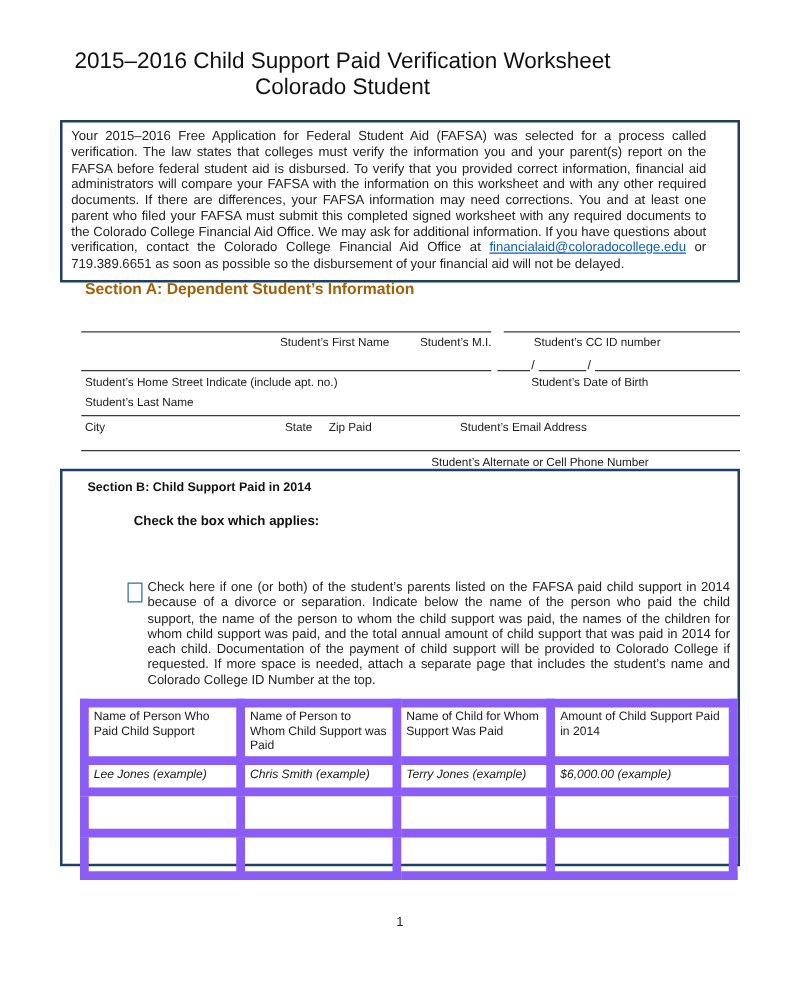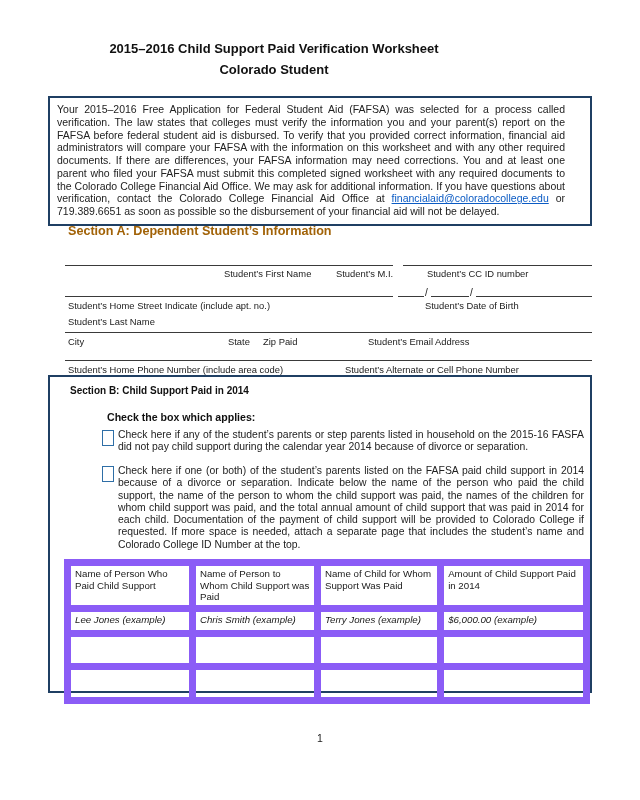--- a/index.html
+++ b/index.html
@@ -2,21 +2,21 @@
 <html><head>
 <meta charset="utf-8">
 <style>
   html,body { margin:0; padding:0; background:#e8e8e8; }
   .page {
     position:relative; width:640px; height:800px; margin:0 auto;
     background:#ffffff; font-family:"Liberation Sans", sans-serif;
     color:#1c1c1c; overflow:hidden; box-shadow:0 0 0 1px #d7d7d7;
   }
   .title { position:absolute; top:38px; left:0; width:548px; text-align:center;
-    font-size:13px; line-height:21px; font-weight:700; color:#111; }
+    font-size:18px; line-height:21px; font-weight:400; color:#111; }
   .intro-box {
     position:absolute; left:48px; top:96px; width:544px; box-sizing:border-box;
     border:2px solid #1f3f63; padding:5px 25px 6px 7px;
     font-size:10.5px; line-height:12.75px; text-align:justify; color:#222;
   }
   .intro-box a { color:#0b5bc4; text-decoration:underline; cursor:pointer; }
   .sec-a-heading { position:absolute; left:68px; top:224px; font-size:12.6px; font-weight:bold; color:#a16207; }
   .fline { position:absolute; height:0; border-top:1px solid #3a3a3a; }
   .flabel { position:absolute; font-size:9.4px; color:#1a1a1a; white-space:nowrap; }
   .slash { position:absolute; font-size:10px; color:#1a1a1a; }
@@ -75,31 +75,26 @@
   <div class="flabel" style="left:68px; top:300px;">Student’s Home Street Indicate (include apt. no.)</div>
   <div class="flabel" style="left:425px; top:300px;">Student’s Date of Birth</div>
 
   <div class="fline" style="left:65px; top:332px; width:527px;"></div>
   <div class="flabel" style="left:68px; top:336px;">City</div>
   <div class="flabel" style="left:228px; top:336px;">State</div>
   <div class="flabel" style="left:263px; top:336px;">Zip Paid</div>
   <div class="flabel" style="left:368px; top:336px;">Student’s Email Address</div>
 
   <div class="fline" style="left:65px; top:360px; width:527px;"></div>
-  <div class="flabel" style="left:68px; top:364px;">Student’s Home Phone Number (include area code)</div>
   <div class="flabel" style="left:345px; top:364px;">Student’s Alternate or Cell Phone Number</div>
 
   <div class="sec-b-box">
     <div class="sec-b-heading">Section B: Child Support Paid in 2014</div>
     <div class="sec-b-instruction">Check the box which applies:</div>
 
-    <div class="cb-row cb-row-1">
-      <div class="checkbox"></div>
-      <div class="cb-text">Check here if any of the student’s parents or step parents listed in household on the 2015-16 FASFA did not pay child support during the calendar year 2014 because of divorce or separation.</div>
-    </div>
 
     <div class="cb-row cb-row-2">
       <div class="checkbox"></div>
       <div class="cb-text">Check here if one (or both) of the student’s parents listed on the FAFSA paid child support in 2014 because of a divorce or separation. Indicate below the name of the person who paid the child support, the name of the person to whom the child support was paid, the names of the children for whom child support was paid, and the total annual amount of child support that was paid in 2014 for each child.  Documentation of the payment of child support will be provided to Colorado College if requested. If more space is needed, attach a separate page that includes the student’s name and Colorado College ID Number at the top.</div>
     </div>
 
     <table class="cs-table">
       <tbody>
           <tr class="hdr">
         <td class="col1">Name of Person Who Paid Child Support</td>

